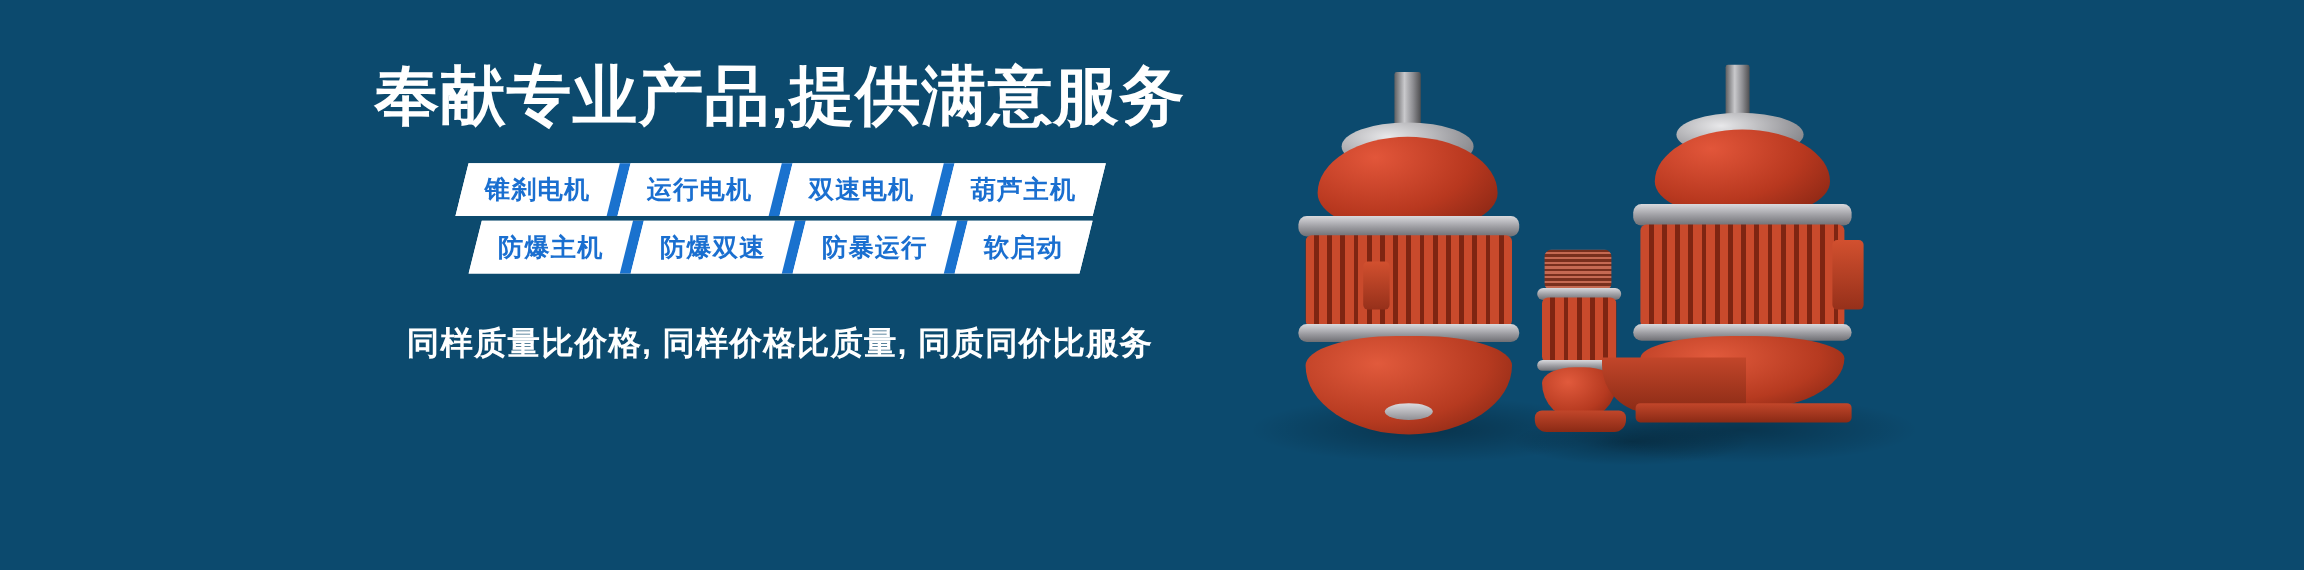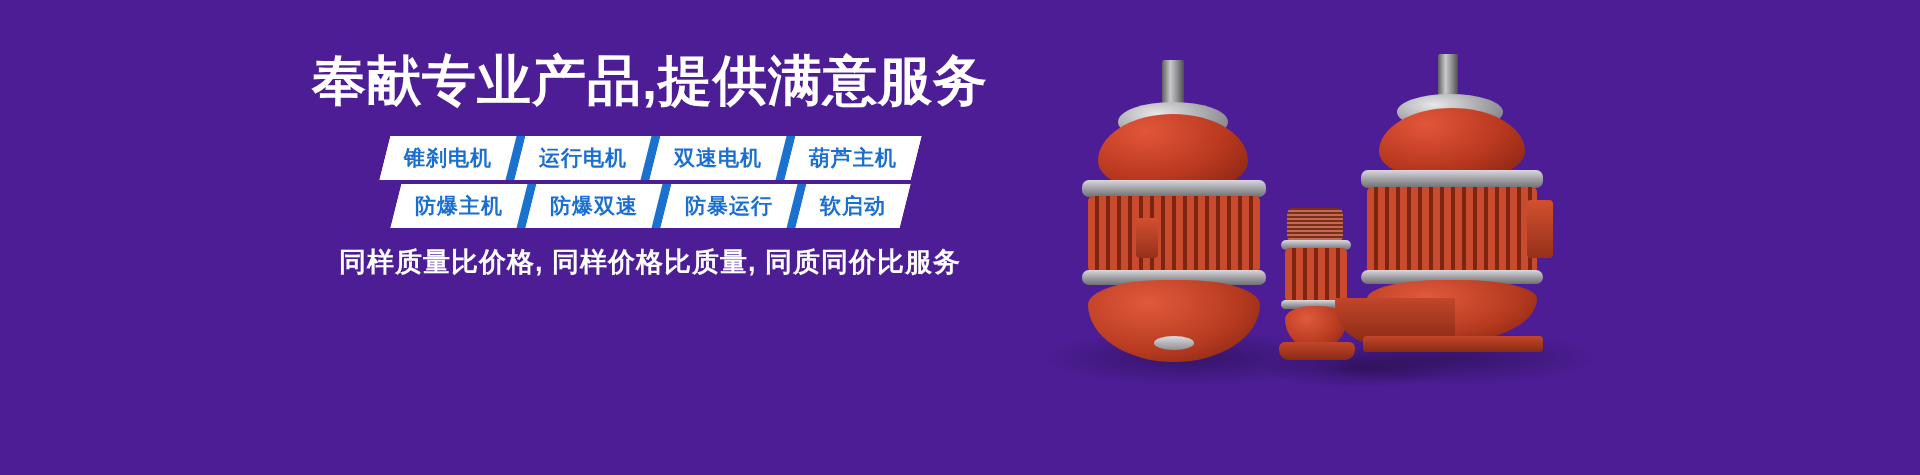--- a/index.html
+++ b/index.html
@@ -4,21 +4,21 @@
 <style>
   html, body {
     margin: 0;
     padding: 0;
     background: #1a72ce;
   }
   .banner {
     position: relative;
     width: 1920px;
     height: 475px;
-    background: #4c1d95;
+    background: #0c4a6e;
     overflow: hidden;
     font-family: "Liberation Sans", "DejaVu Sans", sans-serif;
   }
 
   
   .text-block {
     position: absolute;
     left: 300px;
     top: 50px;
     width: 700px;
@@ -72,21 +72,21 @@
     transform: skewX(14deg);
   }
   .tag-sep {
     width: 9px;
     background: #1a72ce;
     flex: 0 0 auto;
   }
 
   
   .tagline {
-    margin-top: 16px;
+    margin-top: 40px;
     font-size: 27px;
     font-weight: bold;
     color: #ffffff;
     letter-spacing: 1px;
     white-space: nowrap;
   }
 
   
   .product-area {
     position: absolute;

